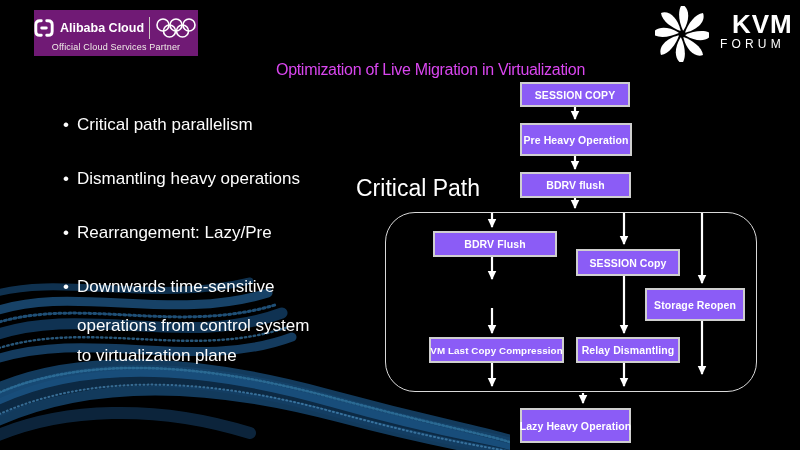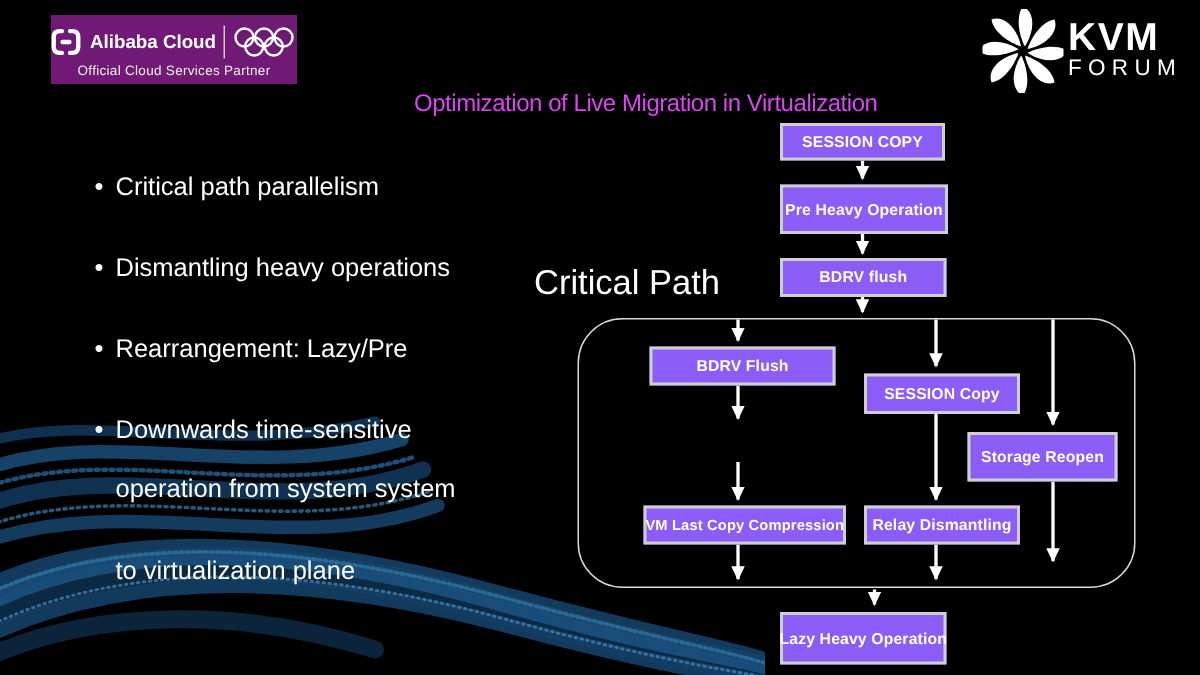--- a/index.html
+++ b/index.html
@@ -12,31 +12,31 @@
     position:absolute;left:34px;top:10px;width:164px;height:46px;
     background:#701a75;display:flex;flex-direction:column;align-items:center;
     justify-content:center;gap:1px;
   }
   .ali-row{display:flex;align-items:center;gap:5px;height:26px;}
   .ali-name{font-size:12.5px;font-weight:700;letter-spacing:0;color:#fff;white-space:nowrap;}
   .ali-divider{width:1px;height:22px;background:#cfcac5;}
   .ali-tagline{font-size:9px;color:#f1ede8;white-space:nowrap;letter-spacing:.2px;}
   #kvm-logo{position:absolute;left:655px;top:6px;display:flex;align-items:flex-start;}
   .kvm-text{margin-left:3px;margin-top:6px;}
-  .kvm-word{font-size:26px;font-weight:700;letter-spacing:1px;line-height:24px;color:#fff;}
-  .kvm-forum{font-size:15px;font-weight:500;letter-spacing:4.2px;color:#fff;margin-top:1px;}
+  .kvm-word{font-size:26px;font-weight:700;letter-spacing:1px;line-height:24px;color:#fff;margin-left:20px;}
+  .kvm-forum{font-size:12px;font-weight:500;letter-spacing:4.2px;color:#fff;margin-top:1px;text-align:center;}
   
   #page-title{
     position:absolute;left:178px;top:61px;width:505px;text-align:center;
     font-size:16px;letter-spacing:-0.3px;color:#d946ef;white-space:nowrap;
   }
   .bullet-line{position:absolute;left:63px;font-size:17px;line-height:20px;color:#fdfdfd;white-space:nowrap;}
   .bullet-marker{display:inline-block;width:14px;}
   #bl0{top:115px;} #bl1{top:169px;} #bl2{top:223px;}
-  #bl3{top:277px;} #bl4{top:316px;} #bl5{top:371px;}
+  #bl3{top:277px;} #bl4{top:316px;} #bl5{top:346px;}
   #critical-path-label{
     position:absolute;left:356px;top:175px;font-size:23px;color:#fff;white-space:nowrap;
   }
   
   #flow-container-outline{
     position:absolute;left:385px;top:212px;width:372px;height:180px;
     border:1.6px solid #d9d9d9;border-radius:30px;box-sizing:border-box;
   }
   .arrows{position:absolute;left:0;top:0;pointer-events:none;}
   .node{
@@ -124,21 +124,21 @@
       <div class="kvm-forum">FORUM</div>
     </div>
   </div>
 
   <div id="page-title">Optimization of Live Migration in Virtualization</div>
 
   <div id="bl0" class="bullet-line"><span class="bullet-marker">•</span><span>Critical path parallelism</span></div>
   <div id="bl1" class="bullet-line"><span class="bullet-marker">•</span><span>Dismantling heavy operations</span></div>
   <div id="bl2" class="bullet-line"><span class="bullet-marker">•</span><span>Rearrangement: Lazy/Pre</span></div>
   <div id="bl3" class="bullet-line"><span class="bullet-marker">•</span><span>Downwards time-sensitive</span></div>
-  <div id="bl4" class="bullet-line"><span class="bullet-marker"></span><span>operation from system system</span></div>
+  <div id="bl4" class="bullet-line"><span class="bullet-marker"></span><span>operations from control system</span></div>
   <div id="bl5" class="bullet-line"><span class="bullet-marker"></span><span>to virtualization plane</span></div>
 
   <div id="critical-path-label">Critical Path</div>
 
   <div id="flow-container-outline"></div>
 
   <svg class="arrows" width="800" height="450" viewBox="0 0 800 450">
     <defs>
       <marker id="ah" markerUnits="userSpaceOnUse" markerWidth="12" markerHeight="12" refX="8.5" refY="4.5" orient="auto">
         <path d="M0,0 L9.5,4.5 L0,9 Z" fill="#ffffff"></path>

